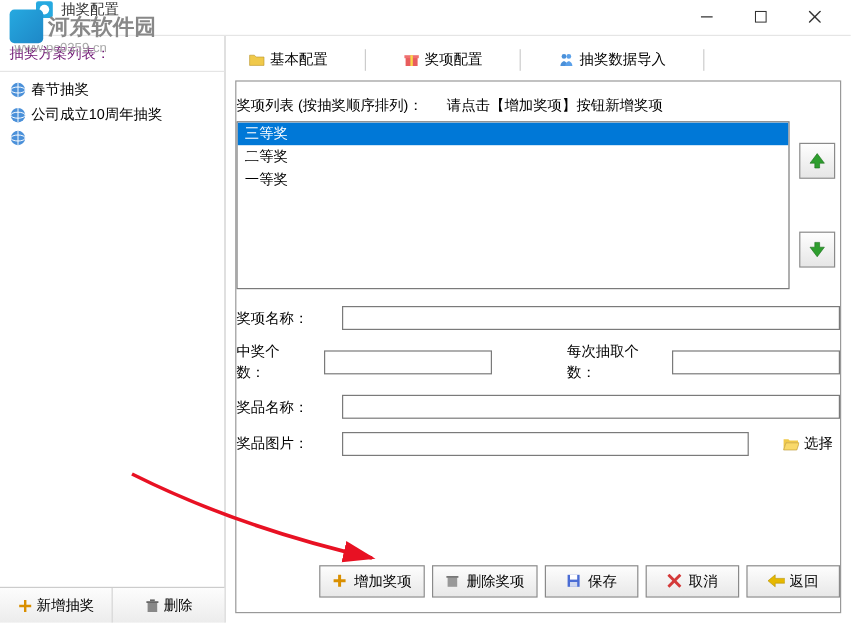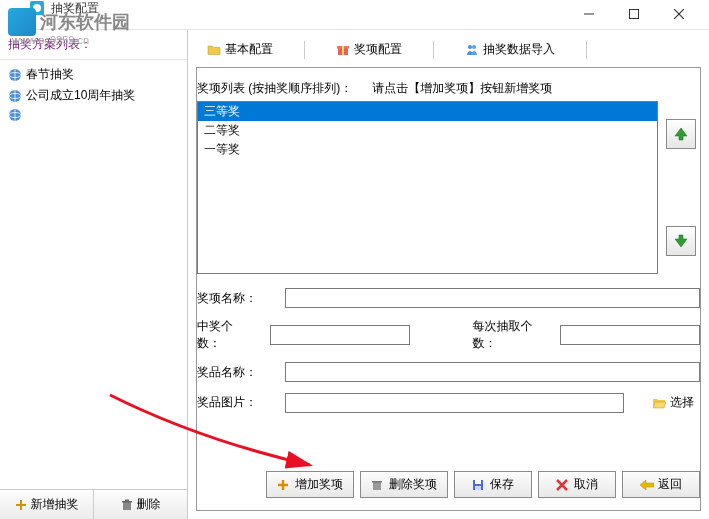--- a/index.html
+++ b/index.html
@@ -34,36 +34,36 @@
 .tab.active { background: #fff; }
 .tab .tab-icon { width: 14px; height: 14px; }
 .tab-sep { width: 1px; height: 18px; background: #ccc; margin: 0 2px; }
 
 .panel { flex: 1; margin: 4px 8px 8px 8px; border: 1px solid #999; padding: 12px 0; display: flex; flex-direction: column; position: relative; }
 
 .list-label-row { display: flex; align-items: center; margin-bottom: 4px; }
 .list-label-row .hint { margin-left: 20px; }
 
 .list-area { display: flex; gap: 8px; }
-.listbox { flex: 1; height: 173px; border: 1px solid #7a7a7a; background: #fff; overflow: auto; }
+.listbox { flex: 1; height: 140px; border: 1px solid #7a7a7a; background: #fff; overflow: auto; }
 .listbox .li { padding: 1px 6px; cursor: pointer; }
 .listbox .li.selected { background: #0078d7; color: #fff; }
 .list-btns { width: 34px; display: flex; flex-direction: column; justify-content: space-between; padding: 18px 0; }
 .arrow-btn { width: 30px; height: 30px; border: 1px solid #8a8a8a; background: linear-gradient(#fefefe,#e6e6e6); display: flex; align-items: center; justify-content: center; cursor: pointer; }
 
 .form { margin-top: 14px; }
 .form-row { display: flex; align-items: center; margin-bottom: 10px; gap: 22px; }
 .form-row label { width: 66px; text-align: left; }
 .form-row input[type=text] { height: 20px; border: 1px solid #7a7a7a; padding: 0 4px; background: #fff; }
 .form-row .f-long { flex: 1; }
 .form-row .f-mid { width: 140px; }
 .form-row .browse { display: flex; align-items: center; gap: 4px; cursor: pointer; padding: 2px 6px; }
 
 .actions { margin-top: auto; display: flex; justify-content: flex-end; gap: 6px; padding-top: 10px; position: relative; }
-.btn { display: flex; align-items: flex-end; gap: 4px; padding: 4px 10px; border: 1px solid #8a8a8a; background: linear-gradient(#fdfdfd,#e8e8e8); cursor: pointer; min-width: 78px; justify-content: center; }
+.btn { display: flex; align-items: center; gap: 4px; padding: 4px 10px; border: 1px solid #8a8a8a; background: linear-gradient(#fdfdfd,#e8e8e8); cursor: pointer; min-width: 78px; justify-content: center; }
 .btn .bicon { width: 14px; height: 14px; }
 
 .annotation-arrow { position: absolute; left: 100px; top: 385px; pointer-events: none; z-index: 50; }
 
 svg { display: block; }
 </style>
 </head>
 <body>
 
 <div class="titlebar">

